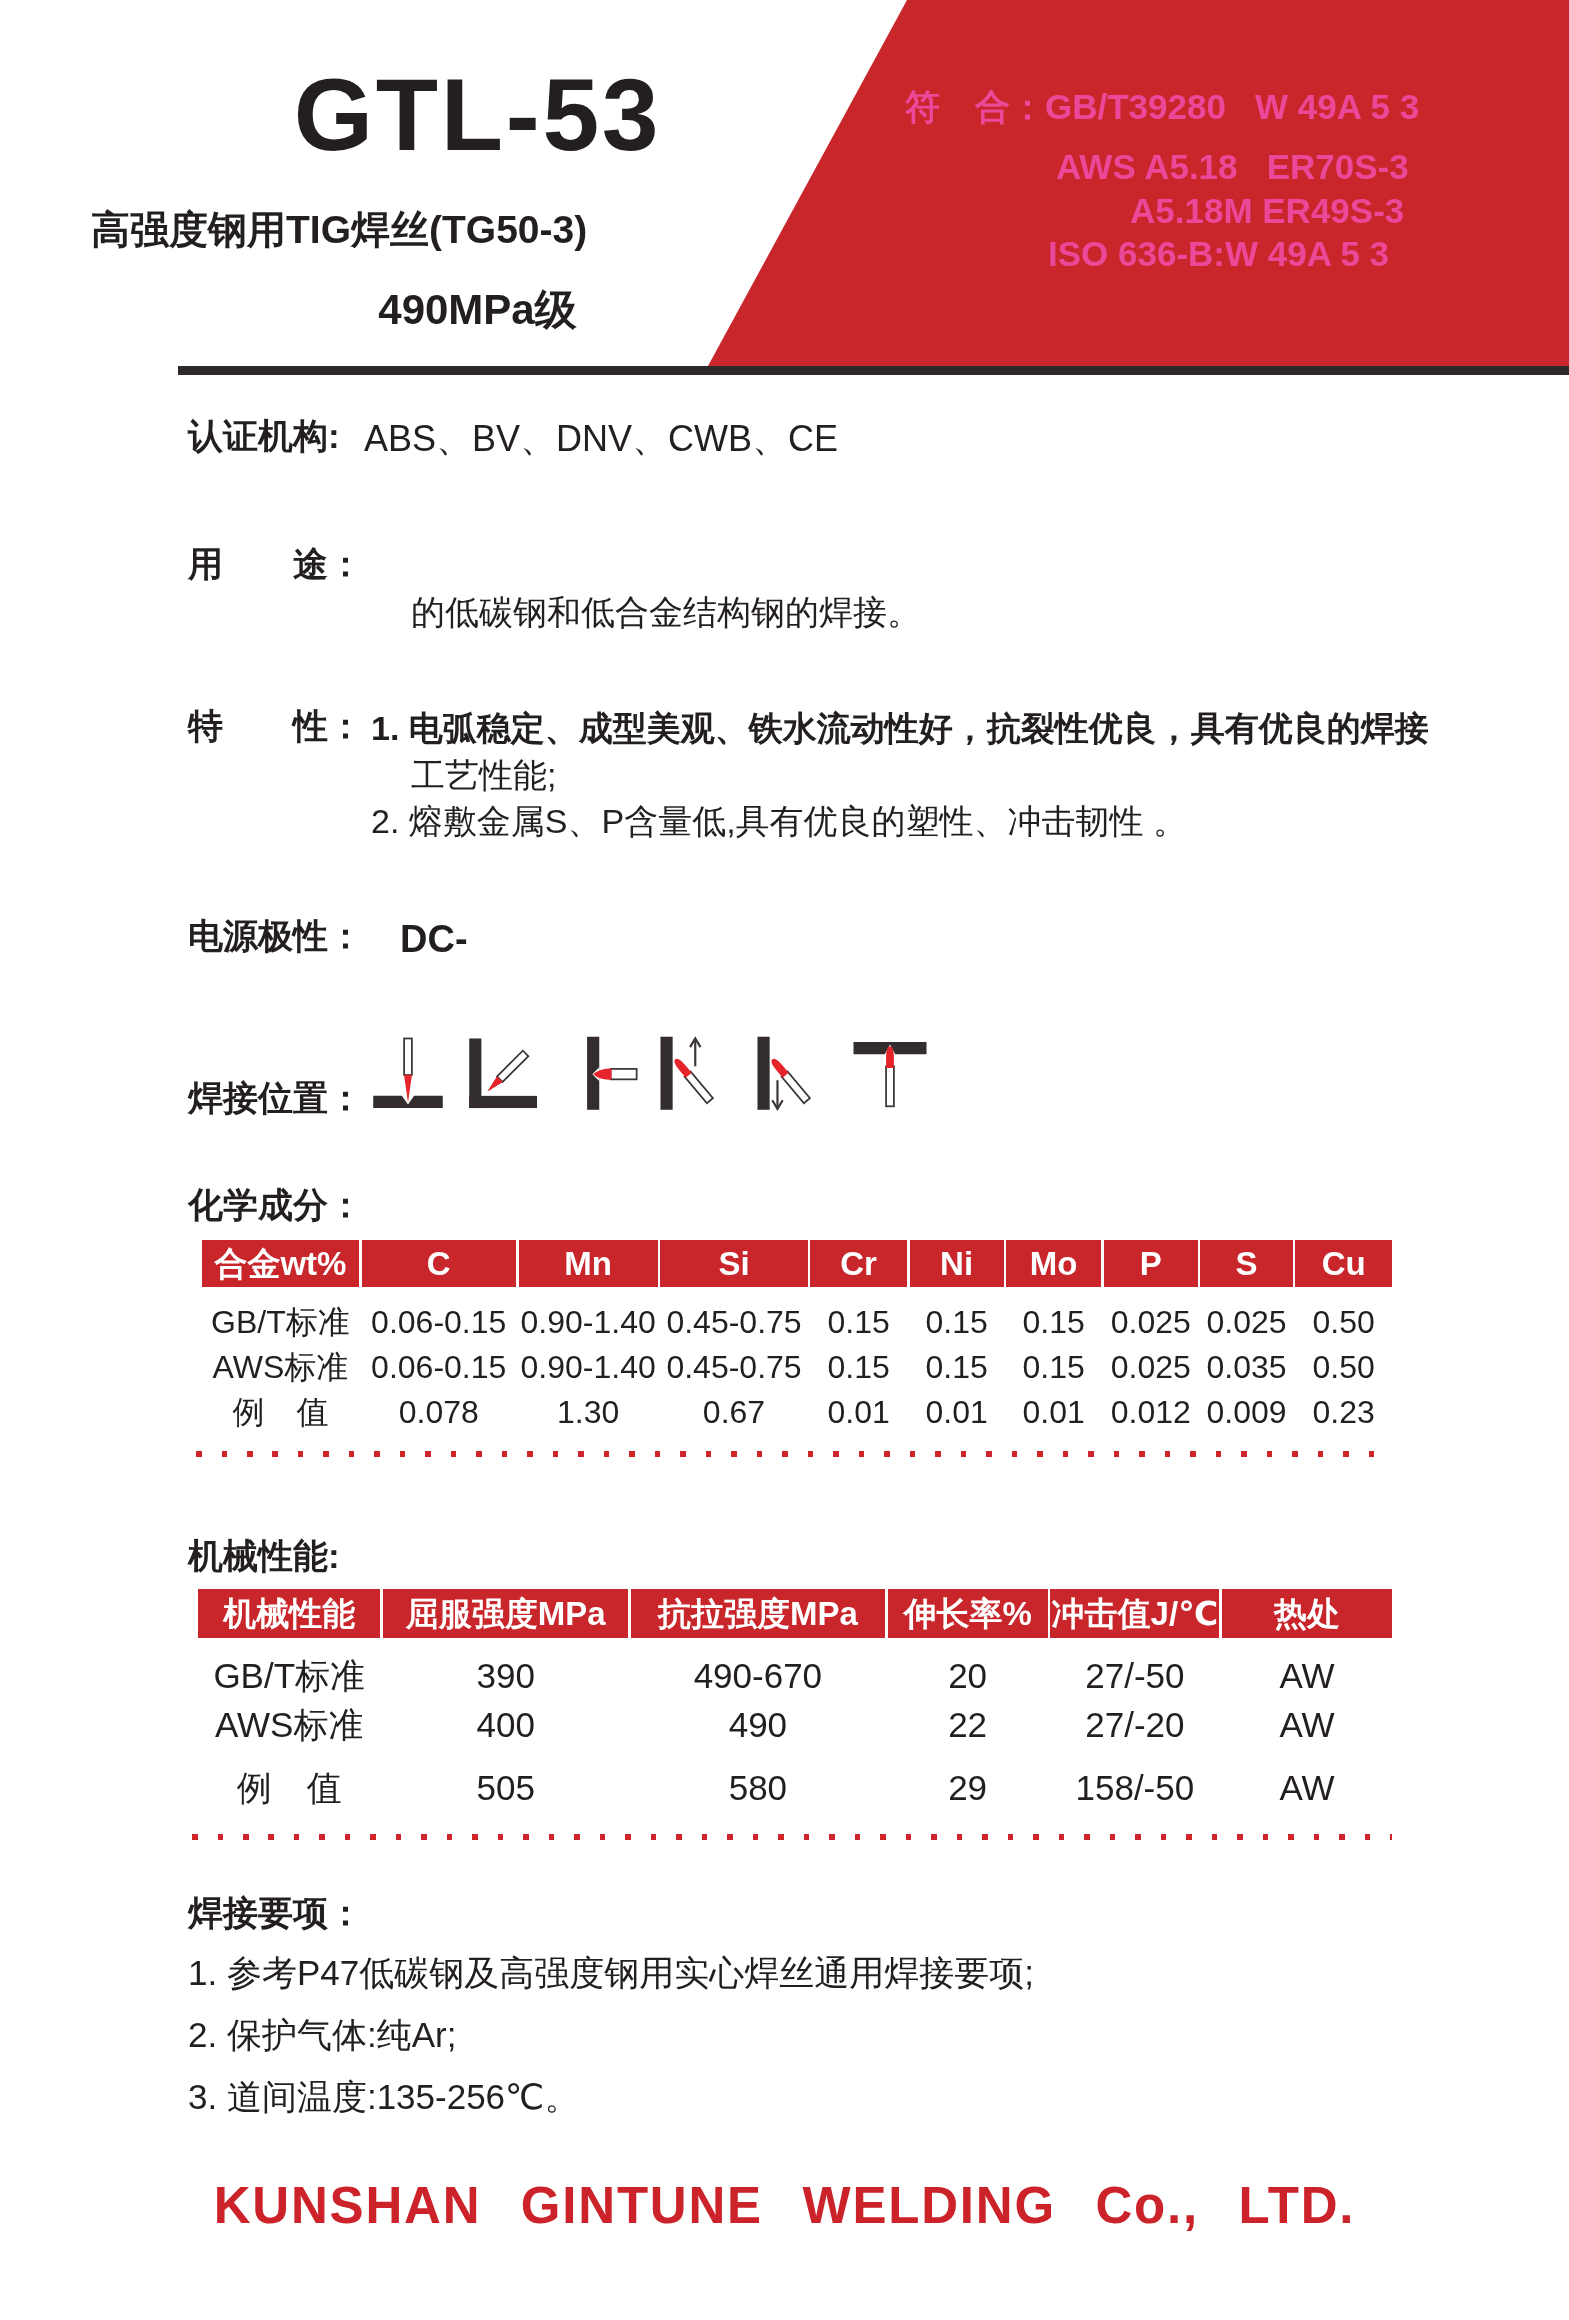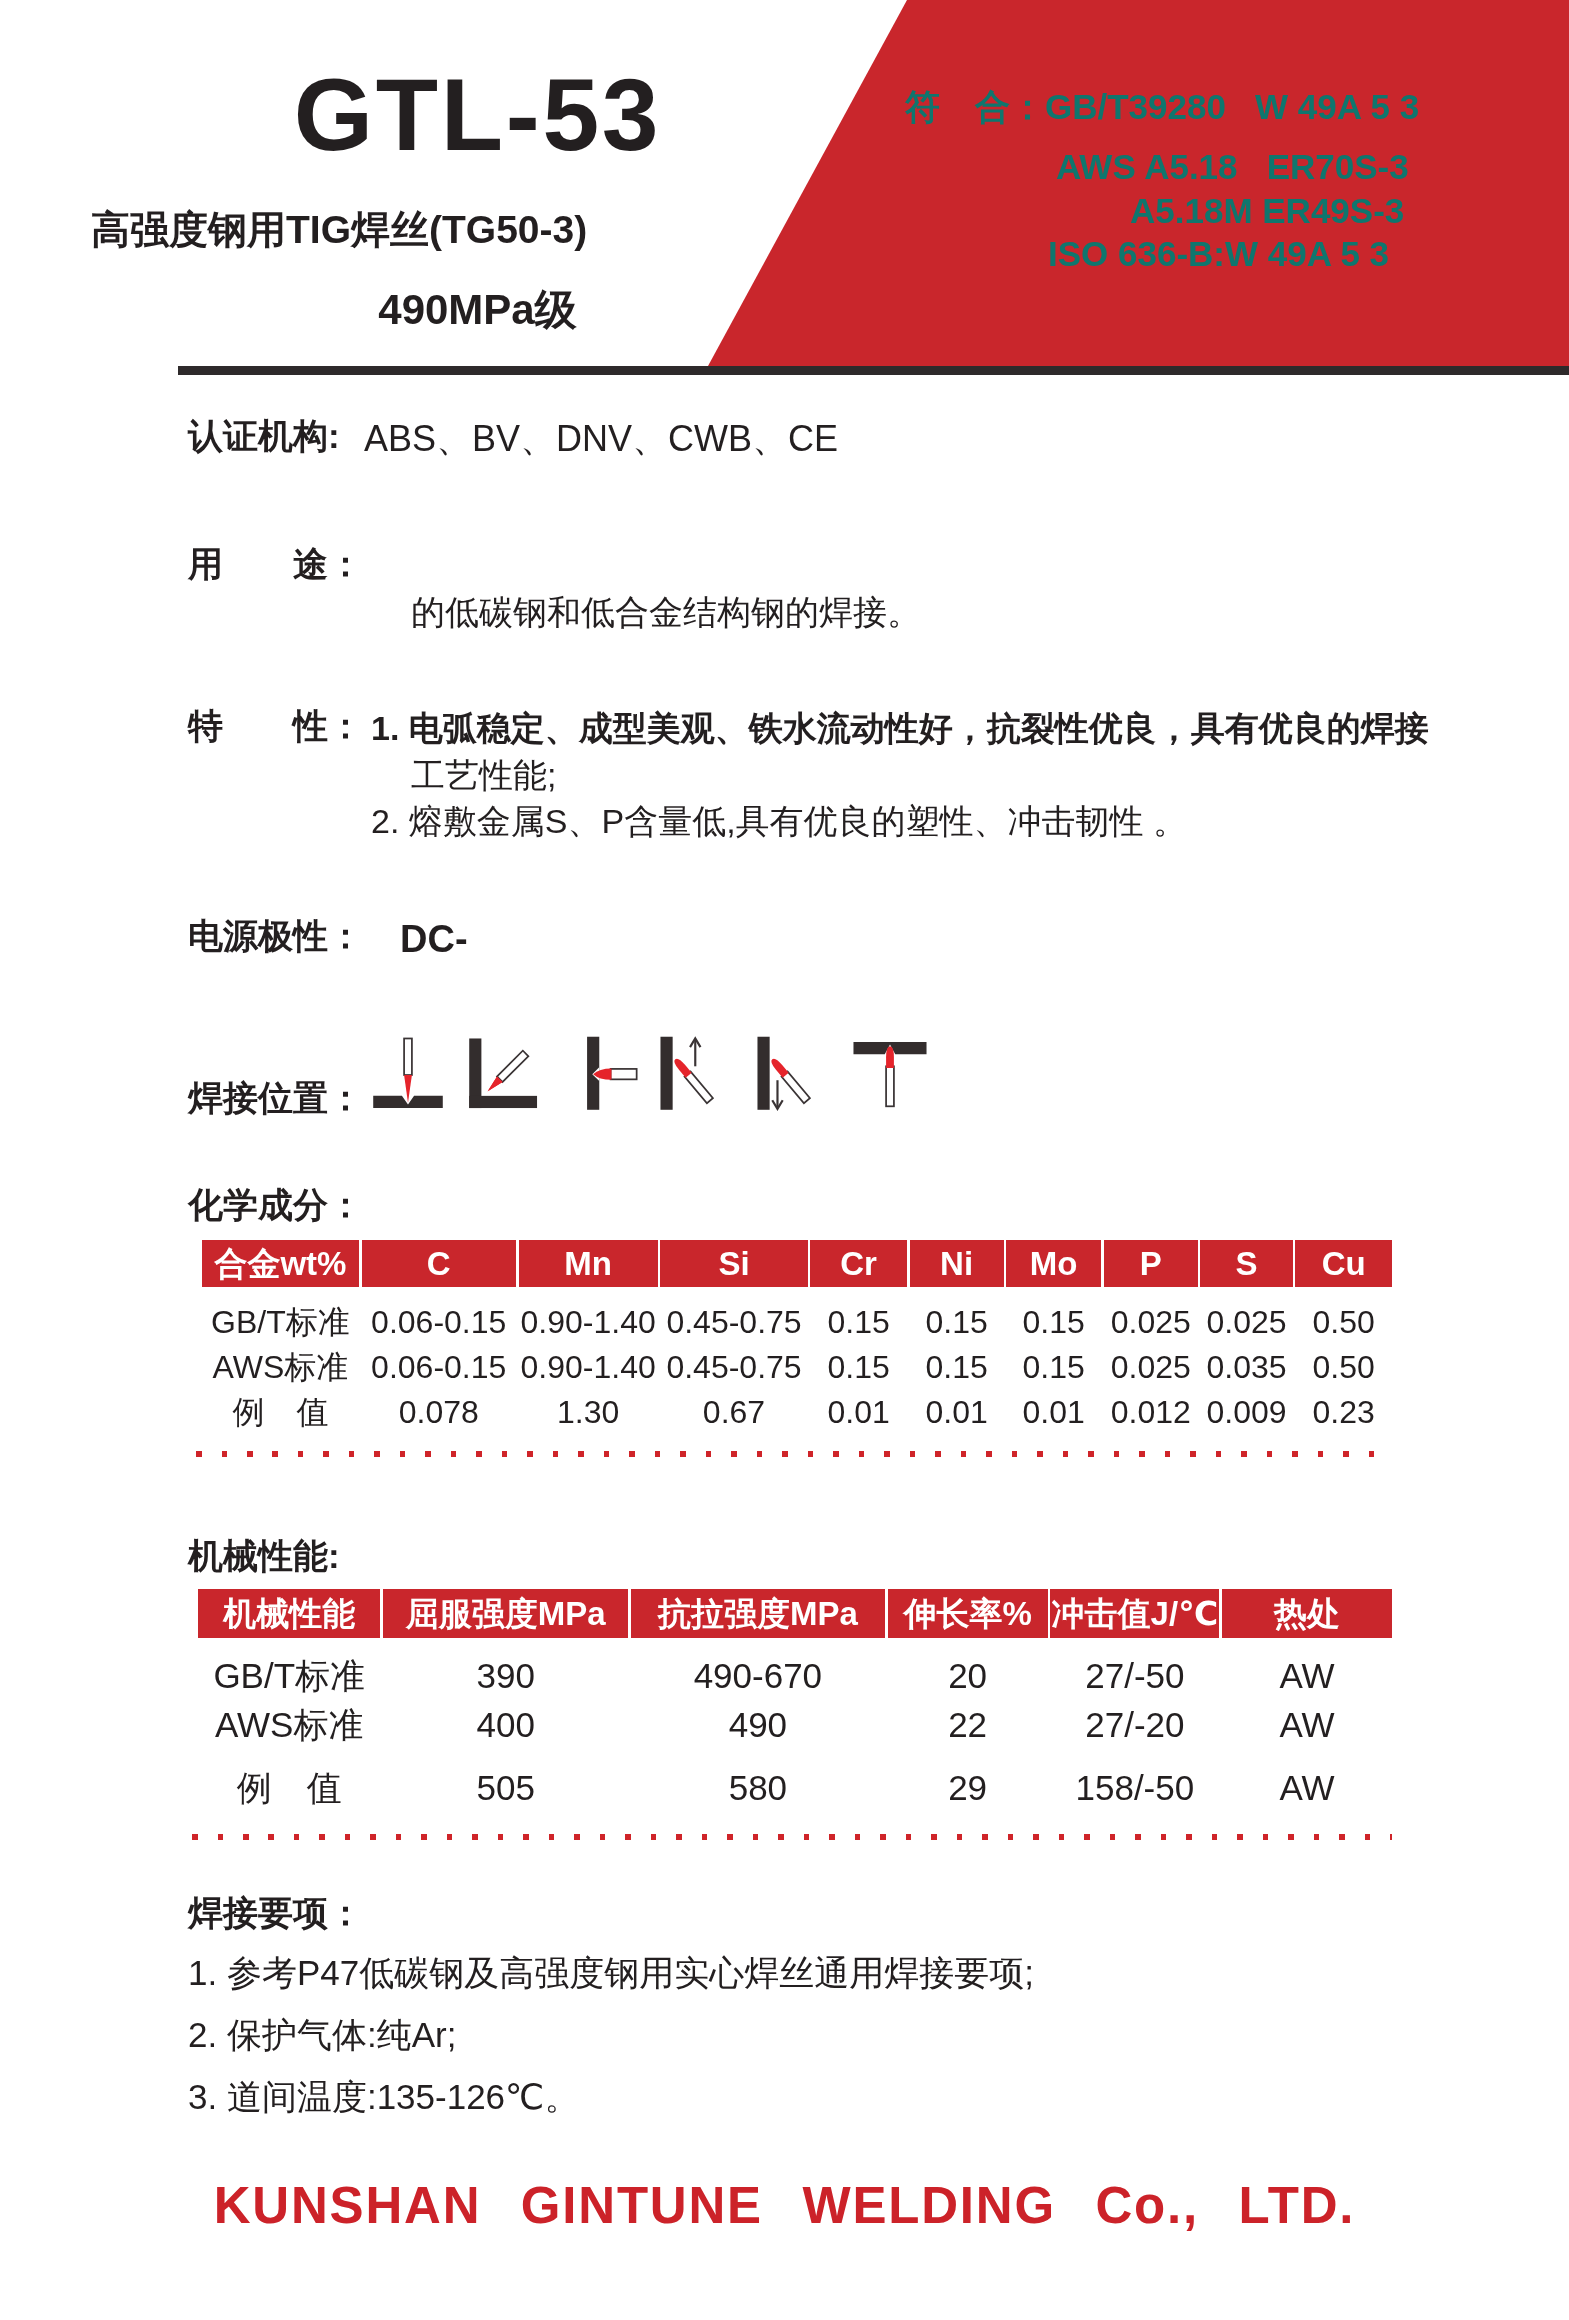--- a/index.html
+++ b/index.html
@@ -12,21 +12,21 @@
     overflow:hidden;
   }
   .abs{position:absolute;white-space:pre;}
 
   
   .banner{
     position:absolute;left:0;top:0;width:1569px;height:366px;
     background:#c9262c;
     clip-path:polygon(907px 0,1569px 0,1569px 366px,708px 366px);
   }
-  .banner-line{color:#0f766e;font-weight:bold;font-size:35px;line-height:1;}
+  .banner-line{color:#ec4899;font-weight:bold;font-size:35px;line-height:1;}
 
   
   .product-code{left:91px;top:64px;width:773px;text-align:center;
     font-size:102px;font-weight:bold;letter-spacing:2.7px;line-height:1;}
   .product-name{left:91px;top:209px;width:773px;text-align:left;
     font-size:39px;font-weight:bold;line-height:1.1;}
   .grade{left:91px;top:287px;width:773px;text-align:center;
     font-size:42px;font-weight:bold;line-height:1.1;}
   .rule{position:absolute;left:178px;top:366px;width:1391px;height:9px;background:#2e2a2b;}
 
@@ -232,18 +232,18 @@
       <div class="td">29</div>
       <div class="td">158/-50</div>
       <div class="td">AW</div>
     </div>
     <div class="dotted" style="margin-top:22px;"></div>
   </div>
 
   <div class="abs label" style="left:188px;top:1893px;">焊接要项：</div>
   <div class="abs body-text" style="left:188px;top:1953px;font-size:35px;">1. 参考P47低碳钢及高强度钢用实心焊丝通用焊接要项;</div>
   <div class="abs body-text" style="left:188px;top:2015px;font-size:35px;">2. 保护气体:纯Ar;</div>
-  <div class="abs body-text" style="left:188px;top:2077px;font-size:35px;">3. 道间温度:135-126℃。</div>
+  <div class="abs body-text" style="left:188px;top:2077px;font-size:35px;">3. 道间温度:135-256℃。</div>
 
   <div class="abs footer">KUNSHAN GINTUNE WELDING Co., LTD.</div>
 
 </div>
 
 
 </body></html>

